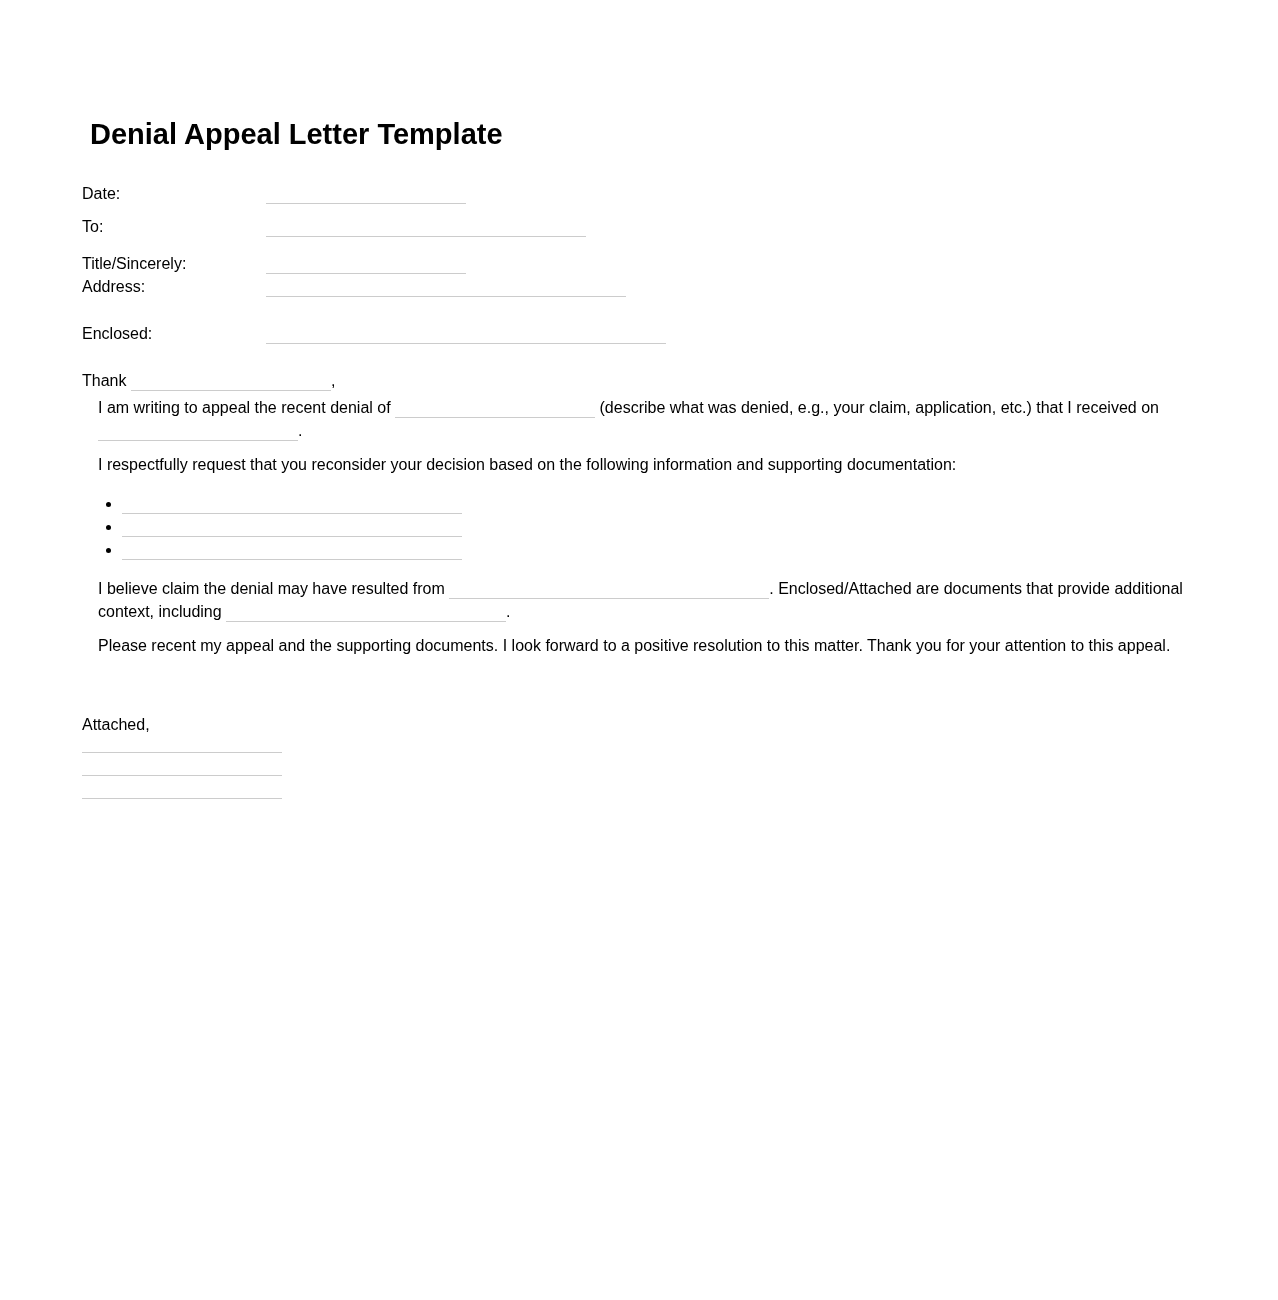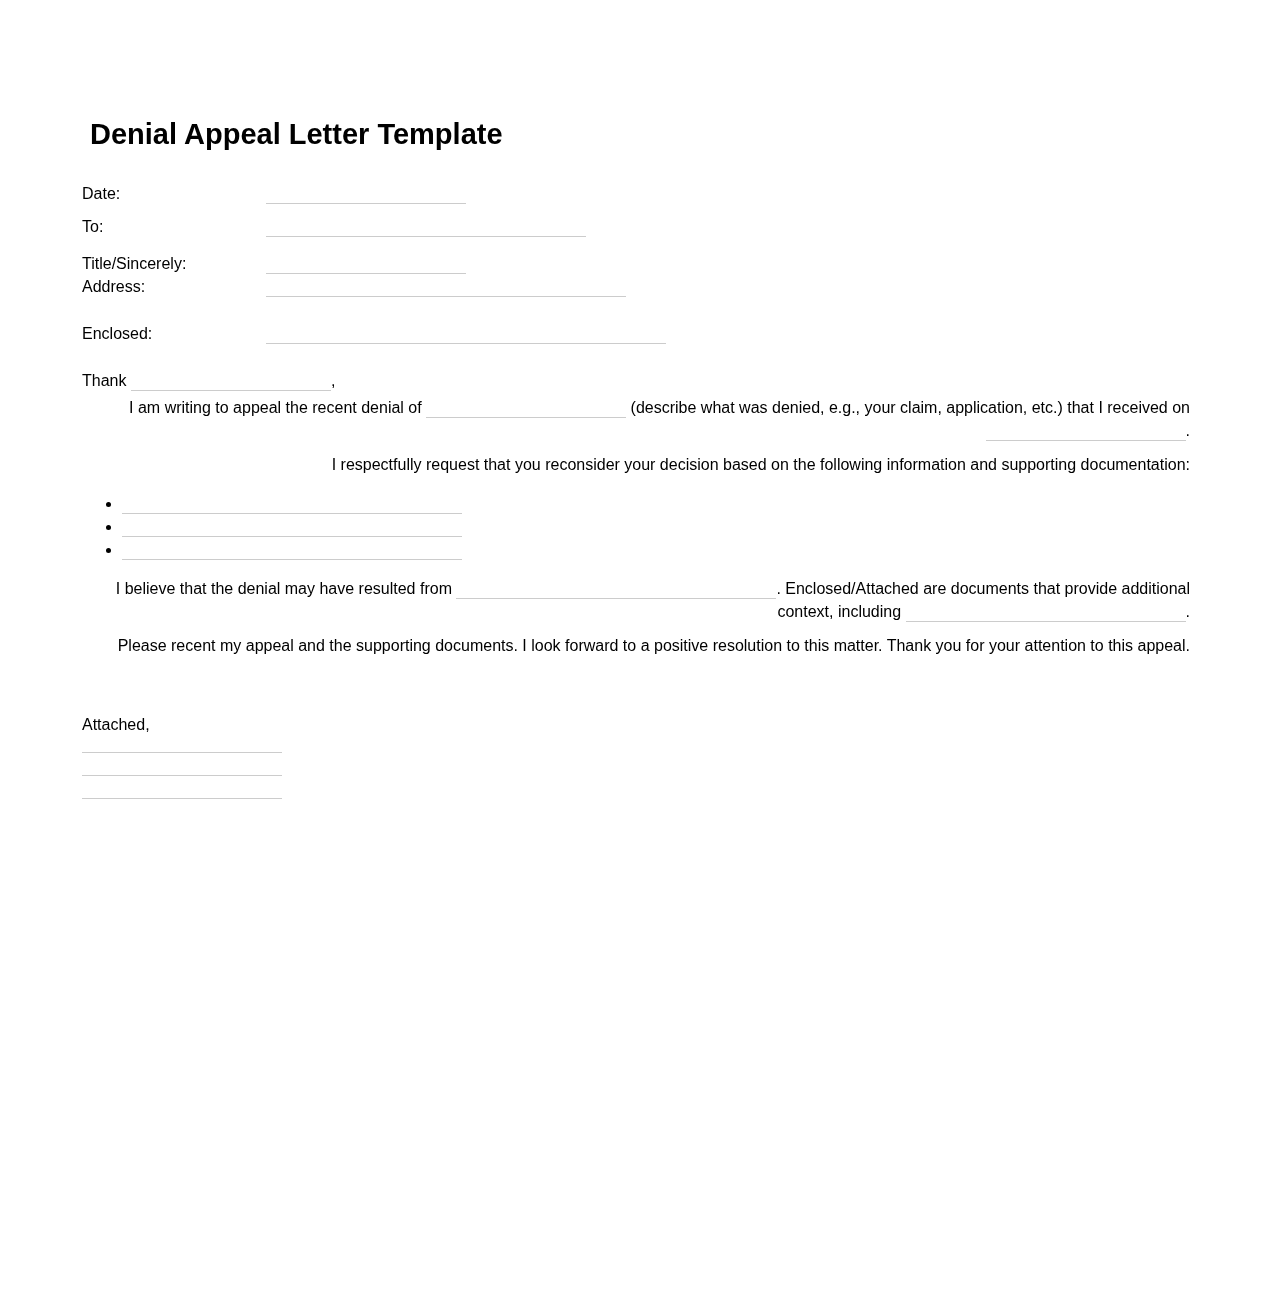--- a/index.html
+++ b/index.html
@@ -13,21 +13,21 @@
   h1 {
     position: absolute; left: 0; top: 109px; margin: 8px;
     font-size: 29px; font-weight: bold; line-height: 34px; white-space: nowrap;
   }
   .row { position: absolute; left: 0; height: 23px; line-height: 23px; white-space: nowrap; margin-top: 12px; }
   .label { display: inline-block; width: 184px; }
   .blank {
     display: inline-block; border-bottom: 1px solid #cccccc; height: 18px;
     vertical-align: baseline; margin-bottom: -5px;
   }
-  .para { position: absolute; left: 8px; width: 1100px; line-height: 23px; text-align: right; }
+  .para { position: absolute; left: 16px; width: 1100px; line-height: 23px; }
   ul.bullets { position: absolute; left: 0; top: 492px; margin: 0; padding: 0 0 0 40px; list-style: disc; }
   ul.bullets li { height: 23px; line-height: 23px; }
   .sig { position: absolute; left: 0; width: 200px; border-bottom: 1px solid #cccccc; }
 </style>
 </head>
 <body>
 
 <div class="page">
   <h1>Denial Appeal Letter Template</h1>
 
@@ -63,21 +63,21 @@
 
   <div class="para" style="top:453px">I respectfully request that you reconsider your decision based on the following information and supporting documentation:</div>
 
   <ul class="bullets">
     <li><span class="blank" style="width:340px"></span></li>
     <li><span class="blank" style="width:340px"></span></li>
     <li><span class="blank" style="width:340px"></span></li>
   </ul>
 
   <div class="para" style="top:577px">
-    <span>I believe that the denial may have resulted from</span>
+    <span>I believe claim the denial may have resulted from</span>
     <span class="blank" style="width:320px"></span><span>. Enclosed/Attached are documents that provide additional context, including</span>
     <span class="blank" style="width:280px"></span><span>.</span>
   </div>
 
   <div class="para" style="top:634px">Please recent my appeal and the supporting documents. I look forward to a positive resolution to this matter. Thank you for your attention to this appeal.</div>
 
   <div class="row" style="top:701px">Attached,</div>
 
   <div class="sig" style="top:732px; height:20px"></div>
   <div class="sig" style="top:755px; height:20px"></div>

